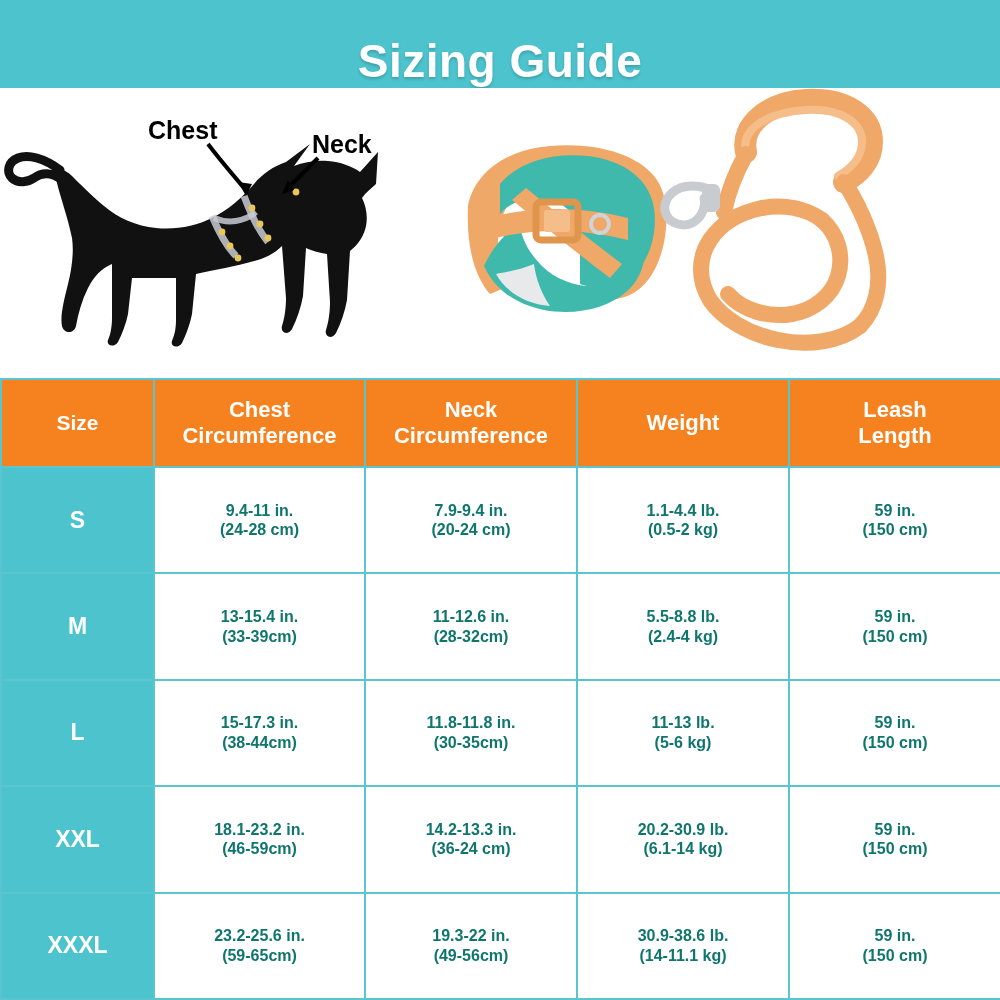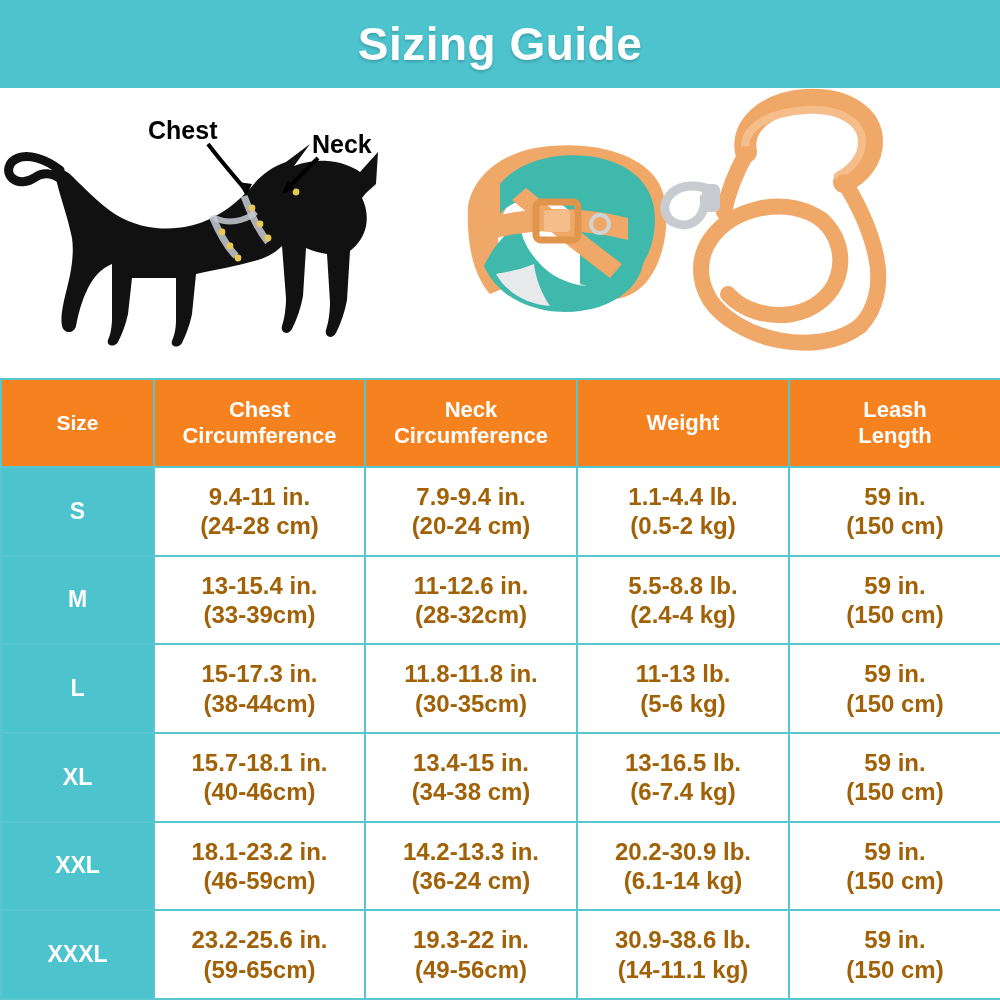--- a/index.html
+++ b/index.html
@@ -20,21 +20,21 @@
     display: flex;
     flex-direction: column;
     background: #ffffff;
   }
 
   
   .header {
     height: 88px;
     background: #4cc3cd;
     display: flex;
-    align-items: center;
+    align-items: flex-end;
     justify-content: center;
     flex: 0 0 auto;
   }
   .header-title {
     color: #ffffff;
     font-size: 46px;
     font-weight: bold;
     letter-spacing: 0.5px;
     text-shadow: 0 2px 3px rgba(0,0,0,0.18);
   }
@@ -105,22 +105,22 @@
     font-size: 21px;
   }
   td.size-cell {
     background: #4cc3cd;
     color: #ffffff;
     font-size: 23px;
     font-weight: bold;
   }
   td.val {
     background: #ffffff;
-    color: #a16207;
-    font-size: 24px;
+    color: #0f766e;
+    font-size: 16px;
     font-weight: bold;
     line-height: 1.22;
     padding: 4px 2px;
   }
   td.val .line2 {
     display: block;
   }
   col.c-size { width: 153px; }
   col.c-chest { width: 211px; }
   col.c-neck  { width: 212px; }
@@ -320,39 +320,20 @@
           <td class="val">
             <span>11-13 lb.</span>
             <span class="line2">(5-6 kg)</span>
           </td>
           <td class="val">
             <span>59 in.</span>
             <span class="line2">(150 cm)</span>
           </td>
         </tr>
         <tr>
-          <td class="size-cell">XL</td>
-          <td class="val">
-            <span>15.7-18.1 in.</span>
-            <span class="line2">(40-46cm)</span>
-          </td>
-          <td class="val">
-            <span>13.4-15 in.</span>
-            <span class="line2">(34-38 cm)</span>
-          </td>
-          <td class="val">
-            <span>13-16.5 lb.</span>
-            <span class="line2">(6-7.4 kg)</span>
-          </td>
-          <td class="val">
-            <span>59 in.</span>
-            <span class="line2">(150 cm)</span>
-          </td>
-        </tr>
-        <tr>
           <td class="size-cell">XXL</td>
           <td class="val">
             <span>18.1-23.2 in.</span>
             <span class="line2">(46-59cm)</span>
           </td>
           <td class="val">
             <span>14.2-13.3 in.</span>
             <span class="line2">(36-24 cm)</span>
           </td>
           <td class="val">

